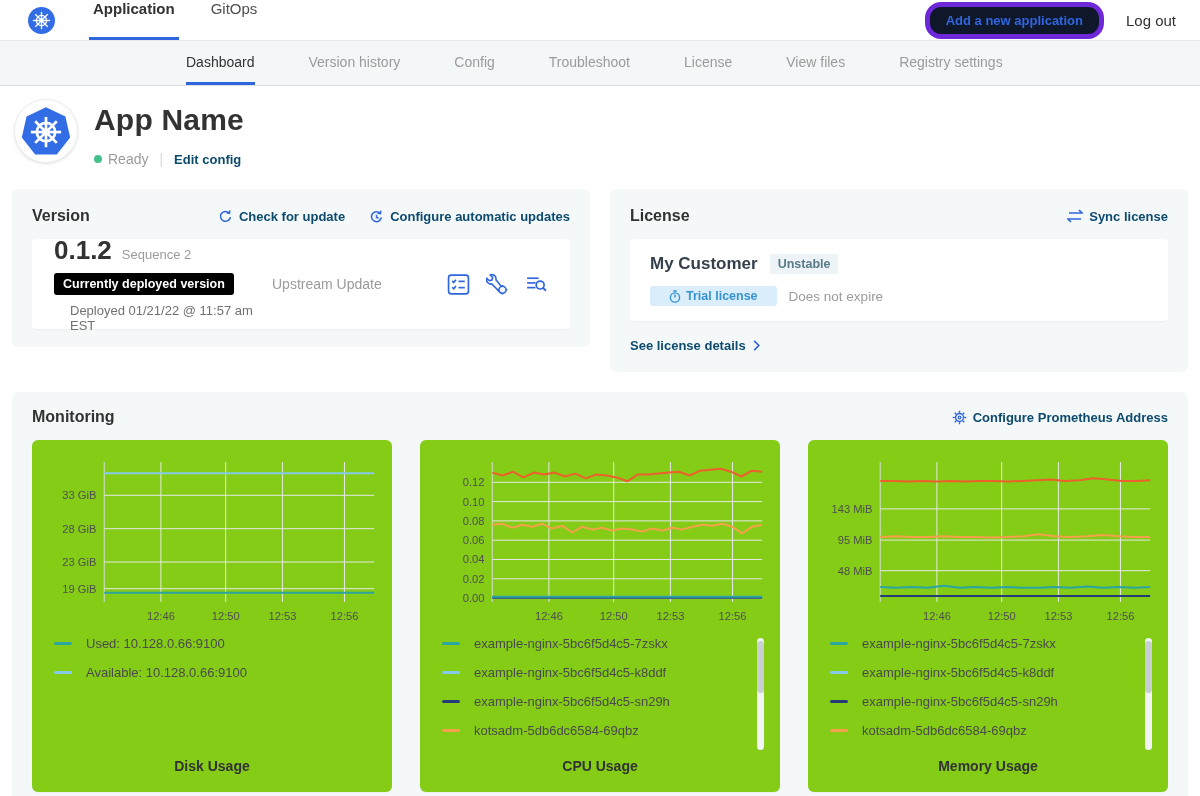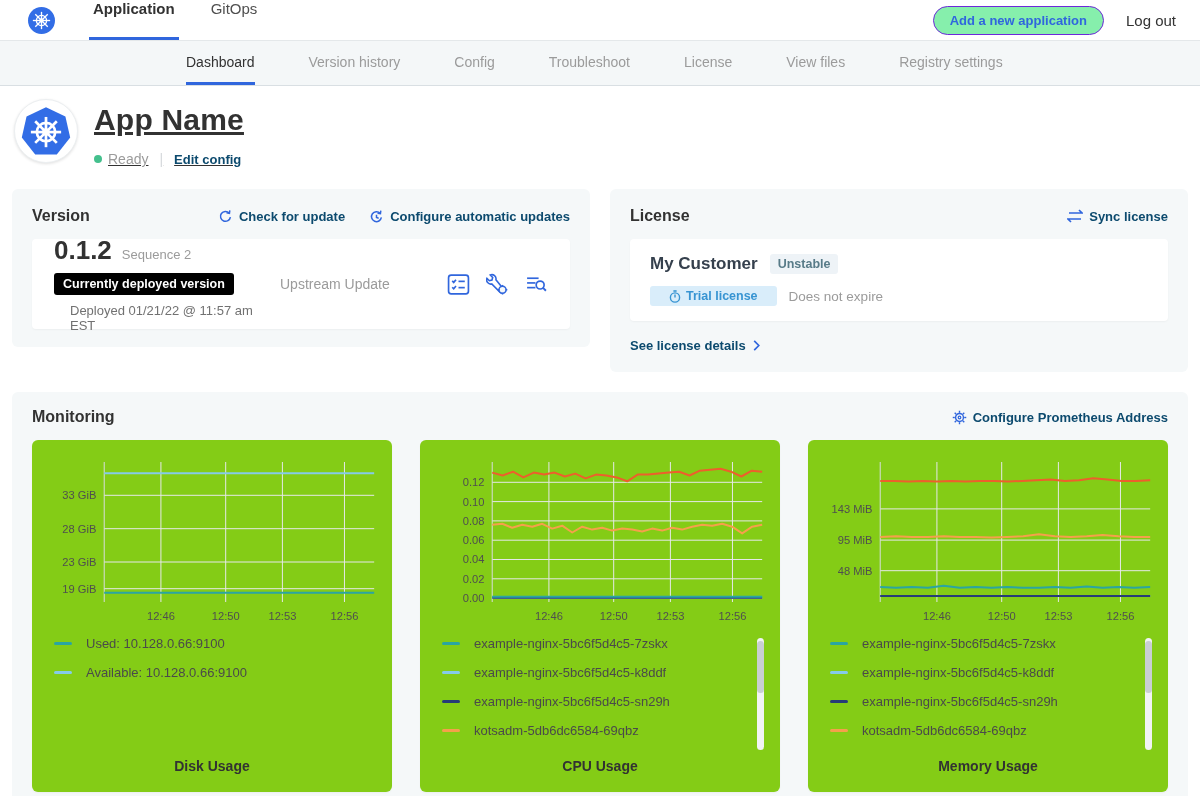--- a/index.html
+++ b/index.html
@@ -7,34 +7,34 @@
     font-family:"Liberation Sans", sans-serif; color:#323232; }
 
   
   .topnav { height:41px; display:flex; align-items:stretch; background:#fff;
     border-bottom:1px solid #e4e8ea; padding:0 24px 0 28px; }
   .topnav-logo { display:flex; align-items:center; margin-right:34px; cursor:pointer; }
   .top-tab { display:flex; padding:0 4px; margin-right:28px;
     font-size:15px; color:#4f4f4f; border-bottom:3px solid transparent; cursor:pointer; }
   .top-tab.active { color:#323232; font-weight:bold; border-bottom-color:#3066dd; }
   .topnav-spacer { flex:1; }
-  .add-app-btn { align-self:center; border:1px solid #6d28d9; color:#3066dd; background:#86efac;
+  .add-app-btn { align-self:center; border:5px solid #6d28d9; color:#3066dd; background:#0f172a;
     border-radius:16px; padding:6px 16px; font-size:13px; font-weight:bold; cursor:pointer;
     font-family:"Liberation Sans",sans-serif; }
   .logout { align-self:center; margin-left:22px; font-size:15px; color:#323232; cursor:pointer; }
 
   
   .subnav { height:45px; background:#f4f7f8; border-bottom:1px solid #d9dfe3;
     display:flex; align-items:stretch; padding-left:186px; }
   .sub-tab { display:flex; align-items:center; margin-right:54px; font-size:14px;
     color:#9b9b9b; border-bottom:3px solid transparent; cursor:pointer; }
   .sub-tab.active { color:#323232; border-bottom-color:#3066dd; }
 
   
-  .app-header { display:flex; padding:13px 16px 14px 14px; background:#fff;text-decoration:underline; }
+  .app-header { display:flex; padding:13px 16px 14px 14px; background:#fff; }
   .app-logo-circle { width:64px; height:64px; border-radius:50%; background:#fff;
     border:1px solid #eceff1; box-shadow:0 1px 3px rgba(0,0,0,.12); display:flex;
     align-items:center; justify-content:center; }
   .app-head-text { margin-left:16px; padding-top:4px; }
   .app-name { font-size:30px; font-weight:bold; color:#323232; letter-spacing:.2px; }
   .app-status-row { display:flex; align-items:center; margin-top:14px; }
   .status-dot { width:8px; height:8px; border-radius:50%; background:#44c08d; }
   .status-text { font-size:14px; color:#9b9b9b; margin-left:6px; }
   .status-divider { color:#d4d8db; margin:0 11px; font-size:14px; }
   .link { color:#0c4a6e; font-weight:bold; font-size:13px; cursor:pointer;
@@ -51,21 +51,21 @@
 
   .version-panel { width:578px; }
   .version-inner { display:flex; align-items:center; padding:16px 22px; height:90px; }
   .version-left { width:218px; }
   .version-number-row { display:flex; align-items:baseline; }
   .version-number { font-size:26px; font-weight:bold; color:#323232; }
   .version-seq { font-size:13px; color:#9b9b9b; margin-left:10px; }
   .deployed-badge { display:inline-block; margin-top:7px; background:#000000; color:#fff;
     font-size:12.5px; font-weight:bold; padding:4px 9px; border-radius:3px; }
   .deployed-at { margin-top:8px; font-size:13px; color:#717171;margin-left:16px; }
-  .version-source { font-size:14px; color:#9b9b9b; margin-left:8px; }
+  .version-source { font-size:14px; color:#9b9b9b; }
   .version-actions { margin-left:auto; display:flex; gap:16px; }
   .version-actions svg { cursor:pointer; }
   .panel-footer-link { margin-top:15px; }
 
   .license-panel { width:578px; }
   .license-inner { padding:15px 20px; }
   .license-row1 { display:flex; align-items:center; }
   .customer-name { font-size:17px; font-weight:bold; color:#35404d; }
   .channel-badge { margin-left:12px; background:#eef3f7; color:#587b88; font-size:12.5px;
     font-weight:bold; padding:3px 8px; border-radius:3px; }

